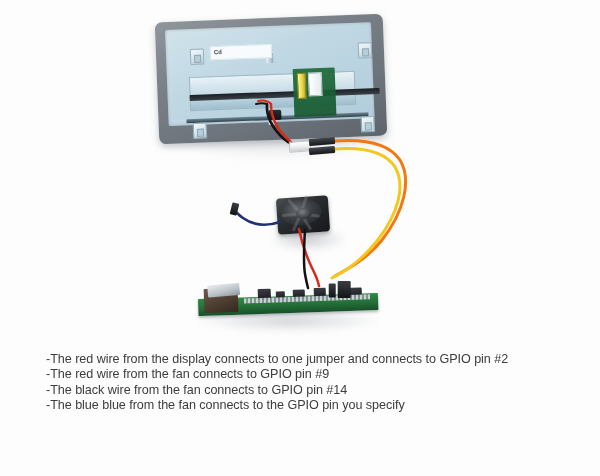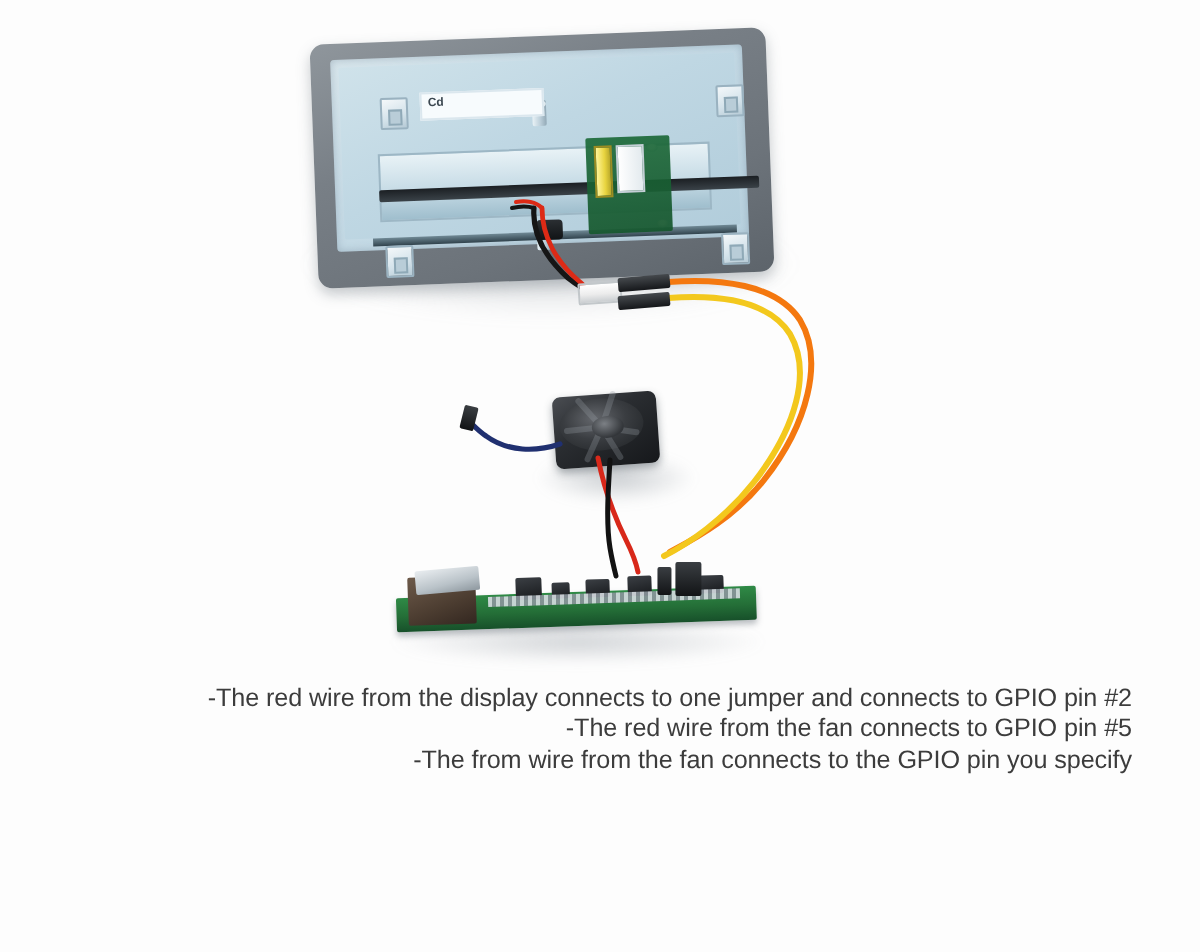--- a/index.html
+++ b/index.html
@@ -328,23 +328,22 @@
     width: 7px; height: 12px;
     background: linear-gradient(180deg,#3a3e42,#111315);
     border-radius: 1px;
     transform: rotate(14deg);
   }
 
   
   #caption {
     position: absolute;
     left: 46px;
-    top: 342px;
+    top: 352px;
     width: 520px;
-    text-align: right;
   }
   .cap-line {
     font-family: "Liberation Sans", sans-serif;
     font-size: 12.6px;
     line-height: 15.4px;
     color: #3c3c3c;
     white-space: pre;
     letter-spacing: -0.05px;
   }
   .cap-line.indent { padding-left: 20px; }
@@ -434,15 +433,16 @@
   </svg>
 
   <div id="conn-white"></div>
   <div id="conn-black-1"></div>
   <div id="conn-black-2"></div>
   <div id="conn-blue-end"></div>
 </div>
 
 <div id="caption">
   <div class="cap-line">-The red wire from the display connects to one jumper and connects to GPIO pin #2</div>
-  <div class="cap-line">-The red wire from the fan connects to GPIO pin #5</div>
-  <div class="cap-line">-The from wire from the fan connects to the GPIO pin you specify</div>
+  <div class="cap-line">-The red wire from the fan connects to GPIO pin #9</div>
+  <div class="cap-line">-The black wire from the fan connects to GPIO pin #14</div>
+  <div class="cap-line">-The blue blue from the fan connects to the GPIO pin you specify</div>
 </div>
 
 </body></html>

